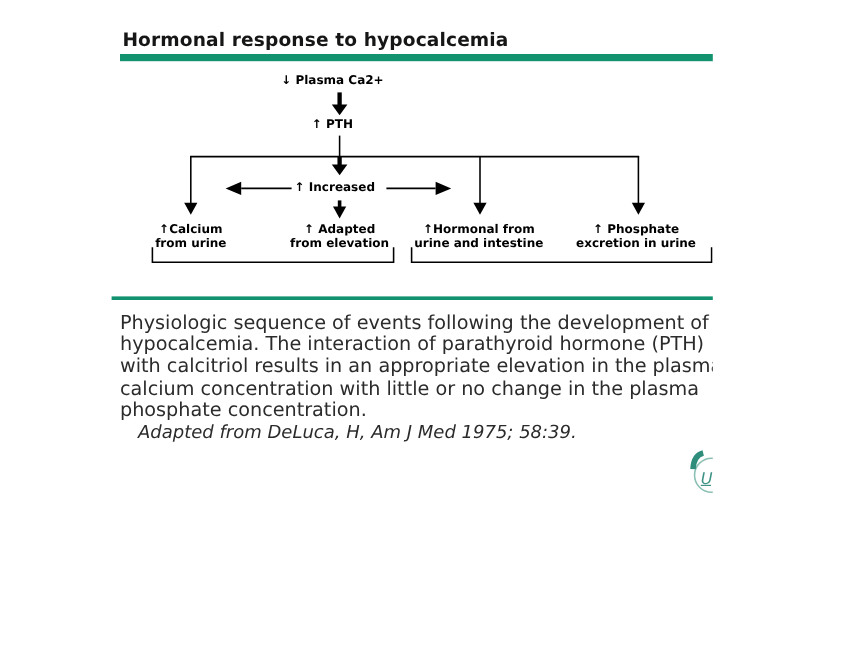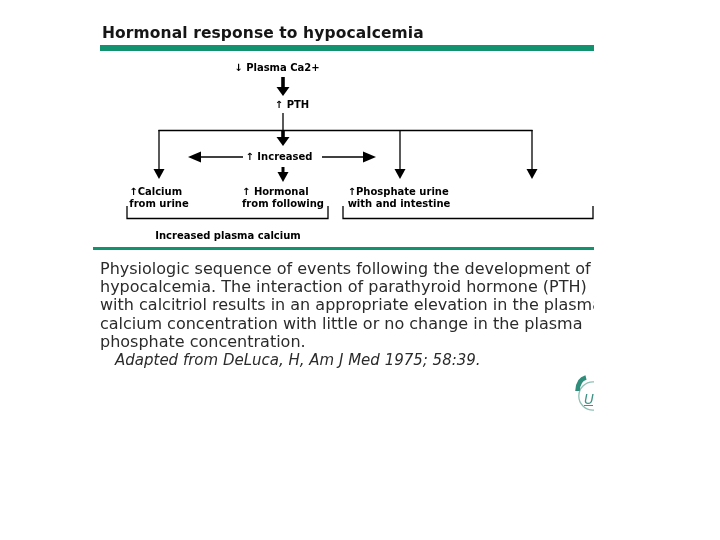--- a/index.html
+++ b/index.html
@@ -48,20 +48,21 @@
   }
   svg.connectors line, svg.connectors path { stroke: #000; }
   svg.connectors polygon { fill: #000; stroke: none; }
 
   .fc-label {
     font-size: 10px;
     font-weight: bold;
     color: #000;
     white-space: nowrap;
     transform: translateX(-50%);
+    text-align: center;
     line-height: 12px;
   }
   .fc-line { display: block; }
 
   .outcome-label {
     font-size: 10px;
     font-weight: bold;
     color: #000;
     white-space: nowrap;
     transform: translateX(-50%);
@@ -147,41 +148,44 @@
 
     <line x1="283" y1="167" x2="283" y2="173" stroke-width="3"></line>
     <polygon points="277.5,172 288.5,172 283,182"></polygon>
 
     <path d="M127,206 L127,218.5 L328,218.5 L328,206" fill="none" stroke-width="1.3"></path>
     <path d="M343,206 L343,218.5 L593,218.5 L593,206" fill="none" stroke-width="1.3"></path>
   </svg>
 
   <div class="abs fc-label" style="left:277px; top:62px;">↓ Plasma Ca2+</div>
 
-  <div class="abs fc-label" style="left:292px; top:99px;">↑ PTH</div>
+  <div class="abs fc-label" style="left:277px; top:99px;">↑ PTH</div>
 
   <div class="abs fc-label" style="left:279px; top:151px;">↑ Increased</div>
 
   <div class="abs fc-label" style="left:159px; top:186px;">
     <span class="fc-line">↑Calcium</span>
     <span class="fc-line">from urine</span>
   </div>
 
   <div class="abs fc-label" style="left:283px; top:186px;">
-    <span class="fc-line">↑ Hormonal</span>
-    <span class="fc-line">from following</span>
+    <span class="fc-line">↑ Adapted</span>
+    <span class="fc-line">from elevation</span>
   </div>
 
   <div class="abs fc-label" style="left:399px; top:186px;">
-    <span class="fc-line">↑Phosphate urine</span>
-    <span class="fc-line">with and intestine</span>
+    <span class="fc-line">↑Hormonal from</span>
+    <span class="fc-line">urine and intestine</span>
   </div>
 
+  <div class="abs fc-label" style="left:530px; top:186px;">
+    <span class="fc-line">↑ Phosphate</span>
+    <span class="fc-line">excretion in urine</span>
+  </div>
 
-  <div class="abs outcome-label" style="left:228px; top:230px;">Increased plasma calcium</div>
 
 
   <div class="abs caption">Physiologic sequence of events following the development of hypocalcemia. The interaction of parathyroid hormone (PTH) with calcitriol results in an appropriate elevation in the plasma calcium concentration with little or no change in the plasma phosphate concentration.</div>
   <div class="abs caption-credit">Adapted from DeLuca, H, Am J Med 1975; 58:39.</div>
 
   <div class="abs logo">
     <svg class="logo-mark" width="44" height="38" viewBox="0 0 44 38">
       <circle cx="21" cy="21" r="14.2" fill="none" stroke="#8CC0B4" stroke-width="1.3"></circle>
       <path d="M 14,2.5 Q 6,4.5 5.5,16" fill="none" stroke="#2F8E7B" stroke-width="4.6"></path>
     </svg>

